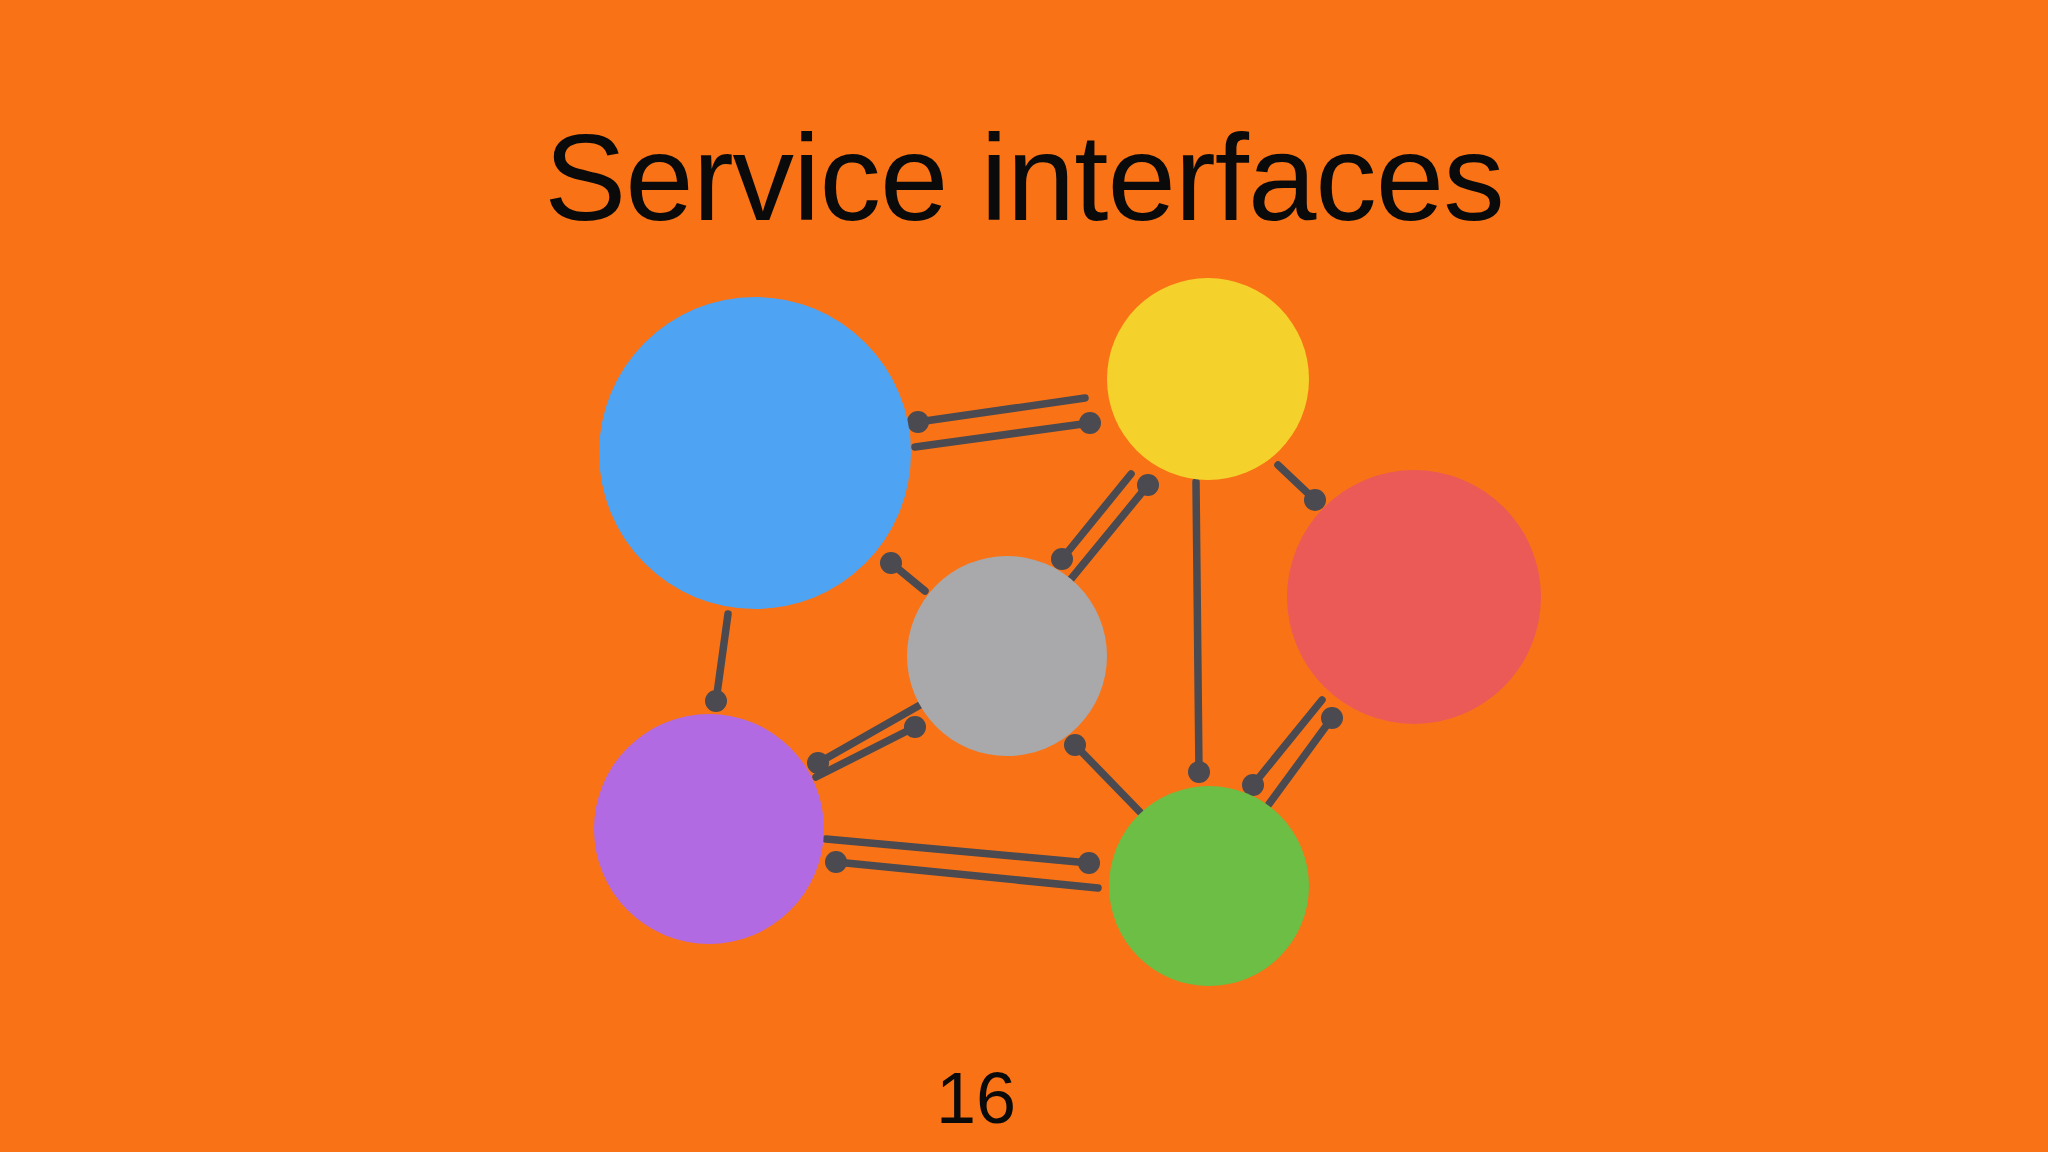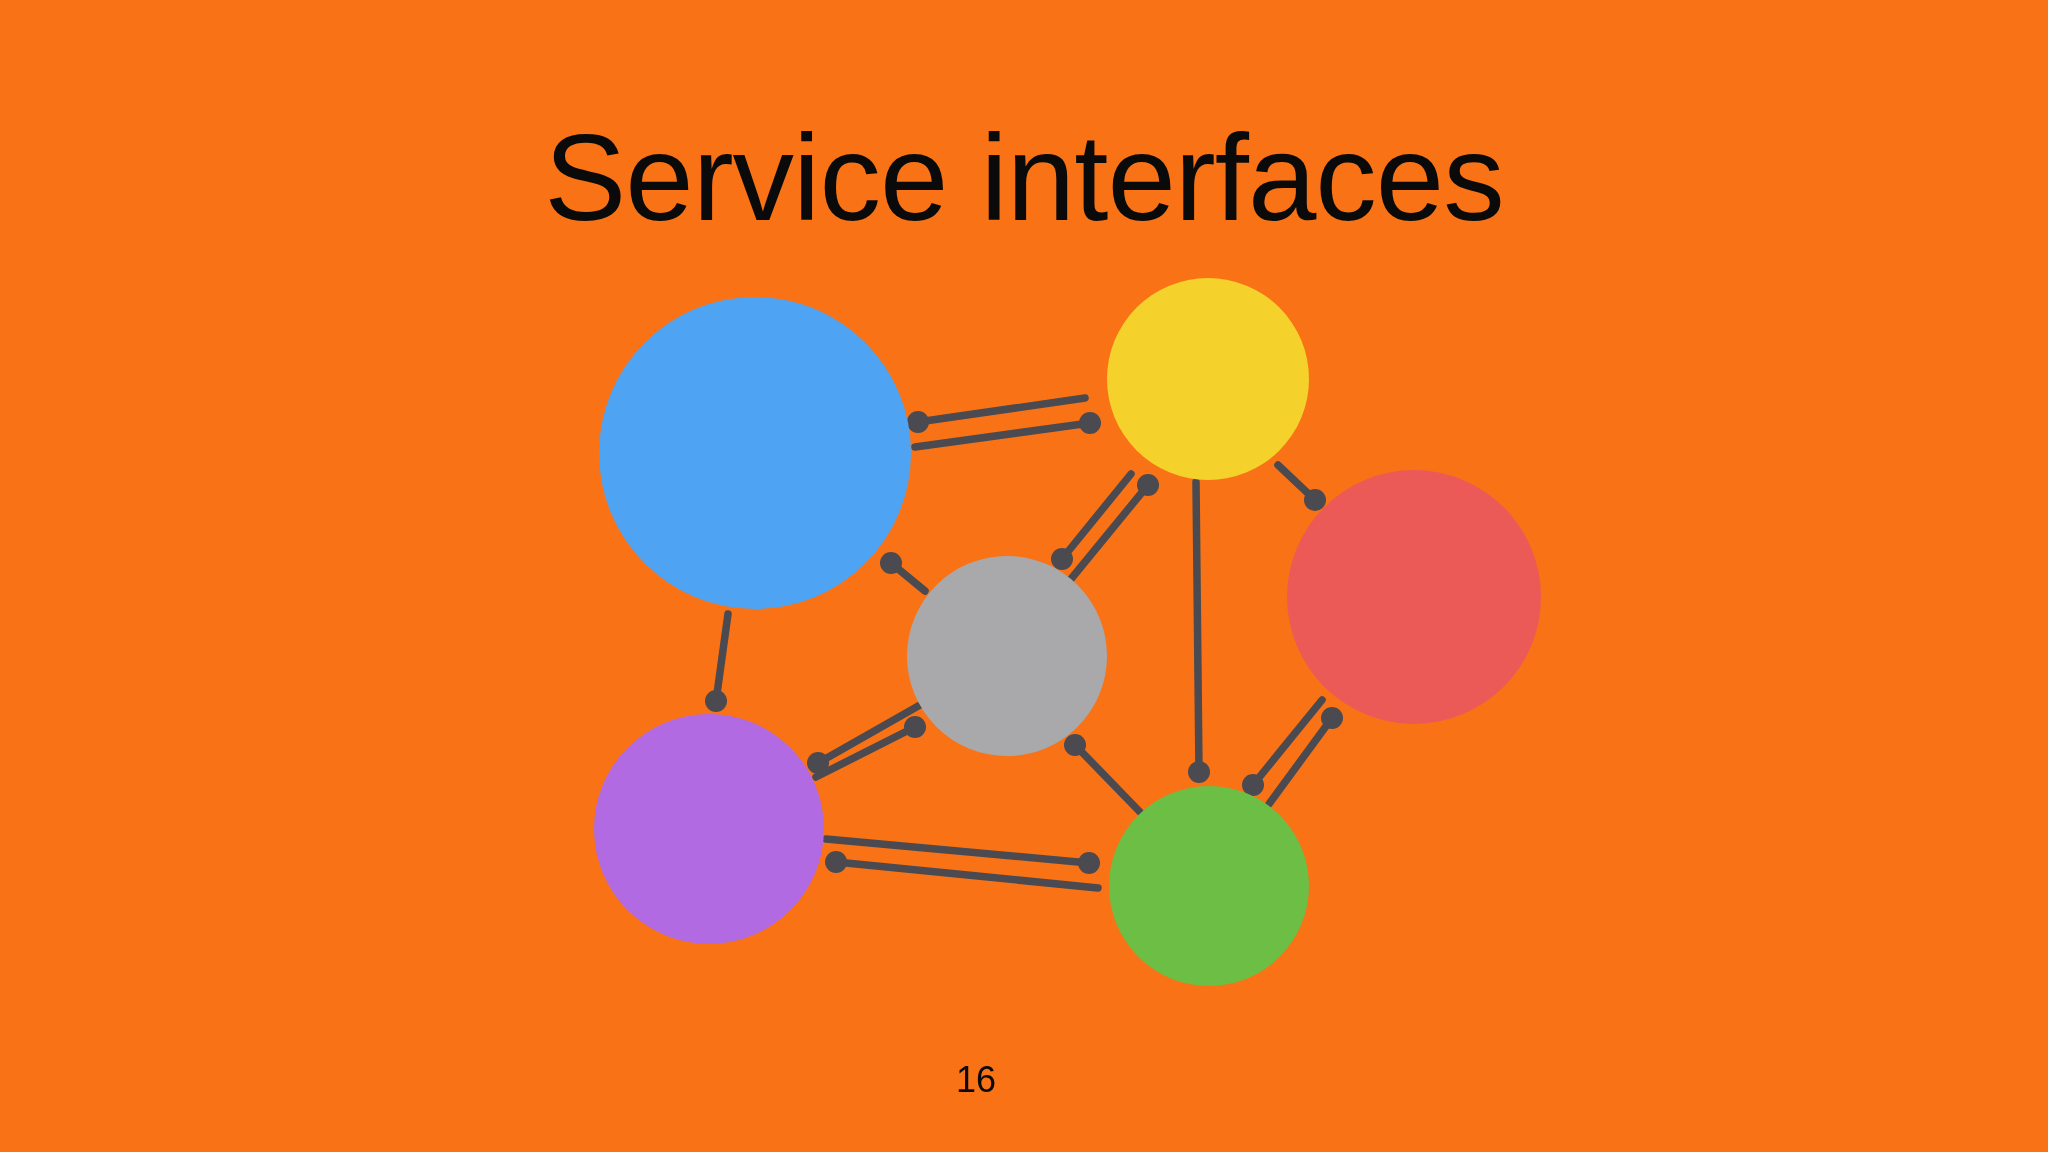--- a/index.html
+++ b/index.html
@@ -34,21 +34,21 @@
     top: 0;
     left: 0;
     width: 2048px;
     height: 1152px;
   }
   .page-number {
     position: absolute;
     top: 1062px;
     left: 976px;
     transform: translateX(-50%);
-    font-size: 36px;
+    font-size: 72px;
     line-height: 1;
     color: #0a0a0a;
   }
 </style>
 </head>
 <body>
 
 <div class="slide">
   <h1 class="slide-title">Service interfaces</h1>
 

